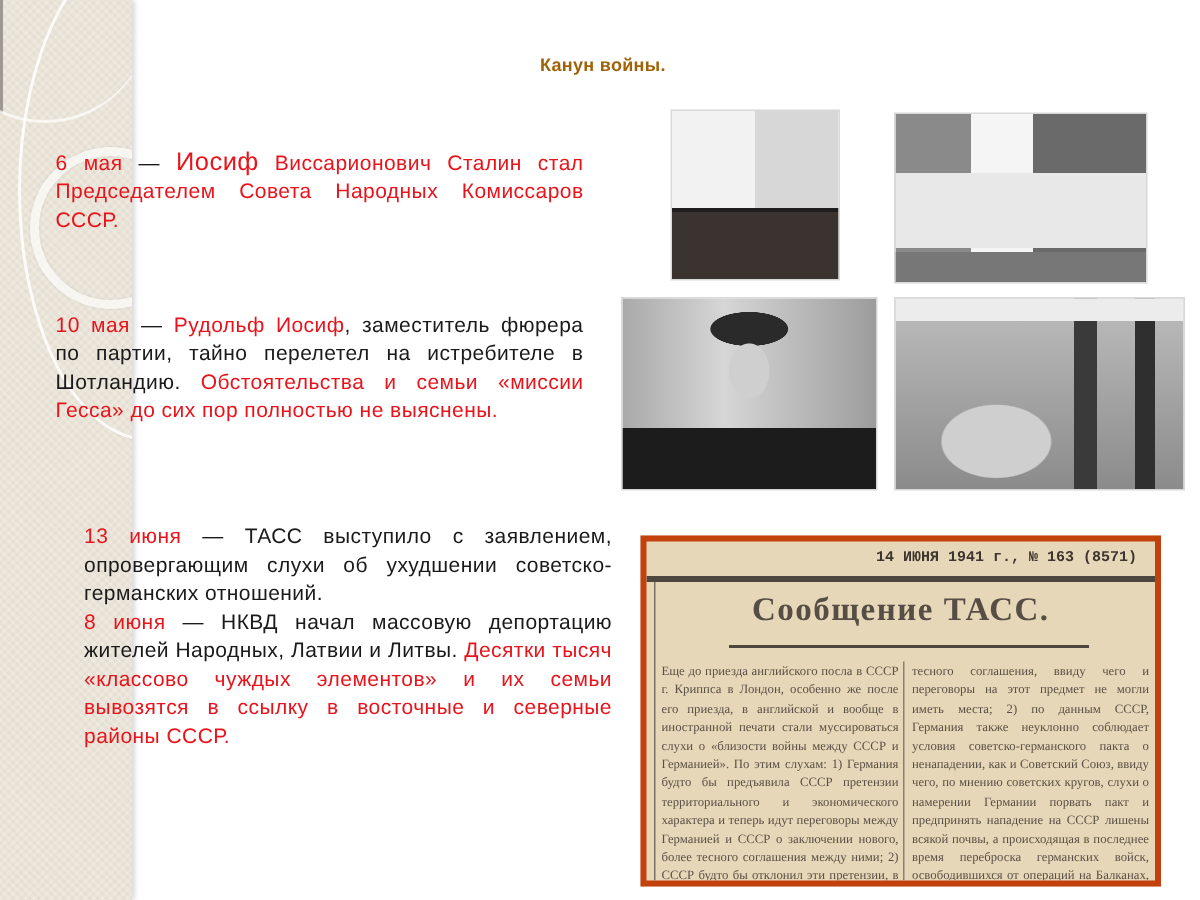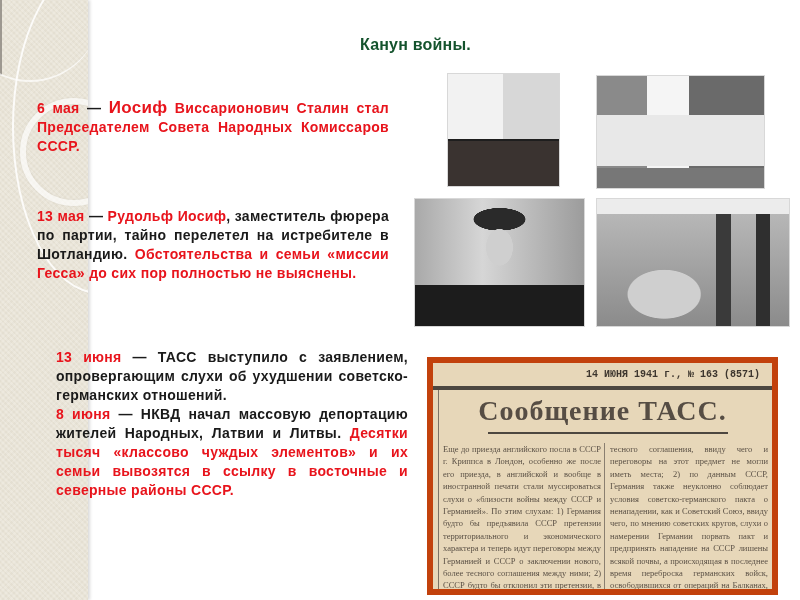--- a/index.html
+++ b/index.html
@@ -31,26 +31,26 @@
     }
     .side-strip .ring {
       position: absolute; left: 20px; top: 98px; width: 96px; height: 96px;
       border: 6px solid rgba(255,255,255,0.65); border-radius: 50%;
       box-shadow: inset 0 0 2px rgba(0,0,0,0.08), 0 0 2px rgba(0,0,0,0.08);
     }
 
     .title {
       position: absolute; left: 360px; top: 36px;
       font-family: "Liberation Sans", "DejaVu Sans", sans-serif;
-      font-size: 16px; font-weight: bold; color: #14532d; letter-spacing: 0.2px;
+      font-size: 12px; font-weight: bold; color: #a16207; letter-spacing: 0.2px;
     }
 
     .block {
       position: absolute; left: 37px; width: 352px;
-      font-size: 14px; font-weight: bold; line-height: 19px;
+      font-size: 14px; font-weight: normal; line-height: 19px;
       text-align: justify; color: #1a1a1a; letter-spacing: 0.3px;
     }
     .red { color: #e8141c; }
     .big { font-size: 17px; }
     .b1 { top: 98px; }
     .b2 { top: 207px; }
     .b3 { top: 348px; margin-left: 19px; }
 
     .photo {
       position: absolute; border: 1px solid #d8d8d8; overflow: hidden;
@@ -76,38 +76,38 @@
     .p4 { left: 596px; top: 198px; width: 192px; height: 127px;
       background:
         linear-gradient(to bottom, #ececec 0 12%, transparent 12%),
         radial-gradient(ellipse 60px 40px at 35% 75%, #cfcfcf 0 60%, transparent 62%),
         linear-gradient(to right, transparent 0 62%, #3a3a3a 62% 70%, transparent 70% 83%, #2f2f2f 83% 90%, transparent 90%),
         linear-gradient(to bottom, #bdbdbd, #8b8b8b);
     }
 
     .newspaper {
       position: absolute; left: 427px; top: 357px; width: 339px; height: 226px;
-      background: #e7d7b9; border: 6px solid #c2410c; overflow: hidden;
+      background: #e7d7b9; border: 4px solid #c2410c; overflow: hidden;
       color: #4a4238;
     }
     .np-date {
       position: absolute; right: 12px; top: 6px;
       font-family: "Liberation Mono", "DejaVu Sans Mono", monospace;
       font-size: 10px; font-weight: bold; color: #3d362e;
     }
     .np-rule {
       position: absolute; left: 0; right: 0; top: 23px; height: 4px; background: #4d4740;
     }
     .np-vline {
       position: absolute; left: 5px; top: 27px; bottom: 0; width: 1px; background: #7c7264;
     }
     .np-title {
       position: absolute; left: 0; right: 0; top: 32px; text-align: center;
       font-family: "Liberation Serif", "DejaVu Serif", serif;
-      font-size: 28px; font-weight: bold; color: #564d44; letter-spacing: 1px;
+      font-size: 22px; font-weight: bold; color: #564d44; letter-spacing: 1px;
     }
     .np-underline {
       position: absolute; left: 55px; width: 240px; top: 69px; height: 2px; background: #4d4740;
     }
     .np-col {
       position: absolute; top: 80px; bottom: 0; width: 158px;
       font-family: "Liberation Serif", "DejaVu Serif", serif;
       font-size: 8.5px; line-height: 12.4px; text-align: justify; color: #5a5045;
       overflow: hidden;
     }
@@ -127,21 +127,21 @@
   <div class="ring"></div>
 </div>
 
 <div class="title">Канун войны.</div>
 
 <div class="block b1">
   <span class="red">6 мая</span><span> — </span><span class="red big">Иосиф</span><span class="red"> Виссарионович Сталин стал Председателем Совета Народных Комиссаров СССР.</span>
 </div>
 
 <div class="block b2">
-  <span class="red">13 мая</span><span> — </span><span class="red">Рудольф Иосиф</span><span>, заместитель фюрера по партии, тайно перелетел на истребителе в Шотландию. </span><span class="red">Обстоятельства и семьи «миссии Гесса» до сих пор полностью не выяснены.</span>
+  <span class="red">10 мая</span><span> — </span><span class="red">Рудольф Иосиф</span><span>, заместитель фюрера по партии, тайно перелетел на истребителе в Шотландию. </span><span class="red">Обстоятельства и семьи «миссии Гесса» до сих пор полностью не выяснены.</span>
 </div>
 
 <div class="block b3">
   <span class="red">13 июня</span><span> — ТАСС выступило с заявлением, опровергающим слухи об ухудшении советско-германских отношений.</span><br>
   <span class="red">8 июня</span><span> — НКВД начал массовую депортацию жителей Народных, Латвии и Литвы. </span><span class="red">Десятки тысяч «классово чуждых элементов» и их семьи вывозятся в ссылку в восточные и северные районы СССР.</span>
 </div>
 
 <div class="photo p1" title="Сталин на трибуне"></div>
 <div class="photo p2" title="Руководители СССР на трибуне Мавзолея"></div>
 <div class="photo p3" title="Рудольф Гесс"></div>

